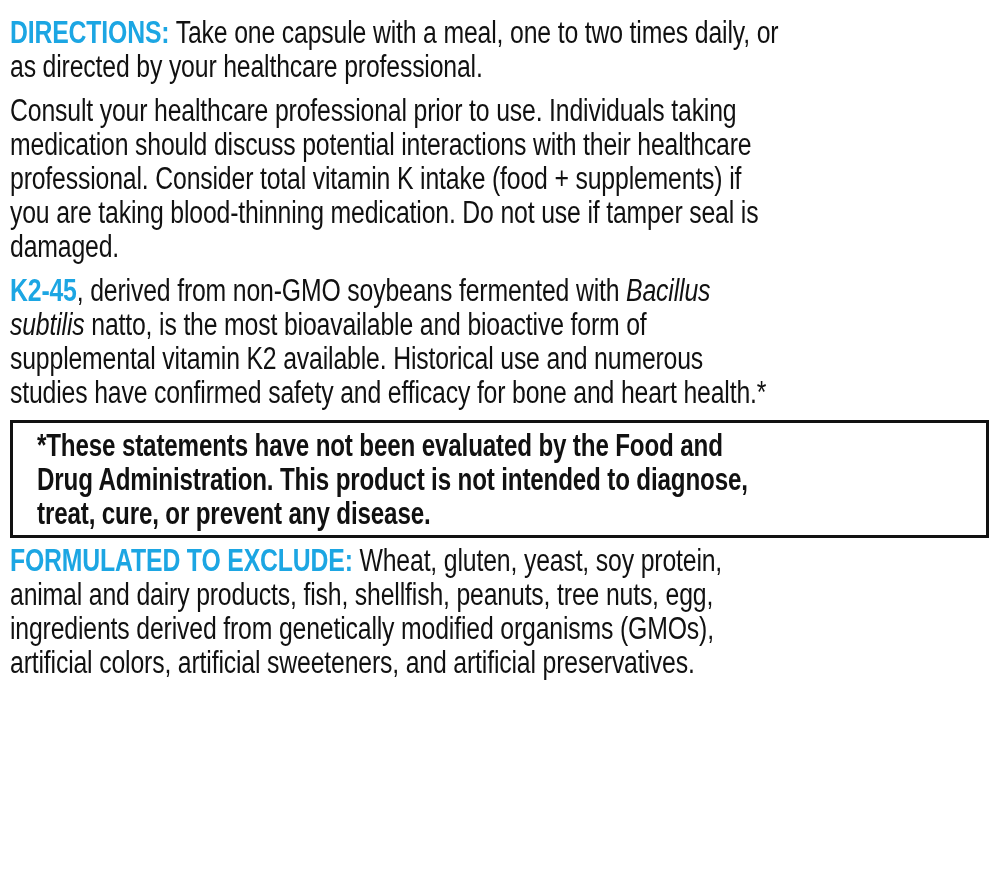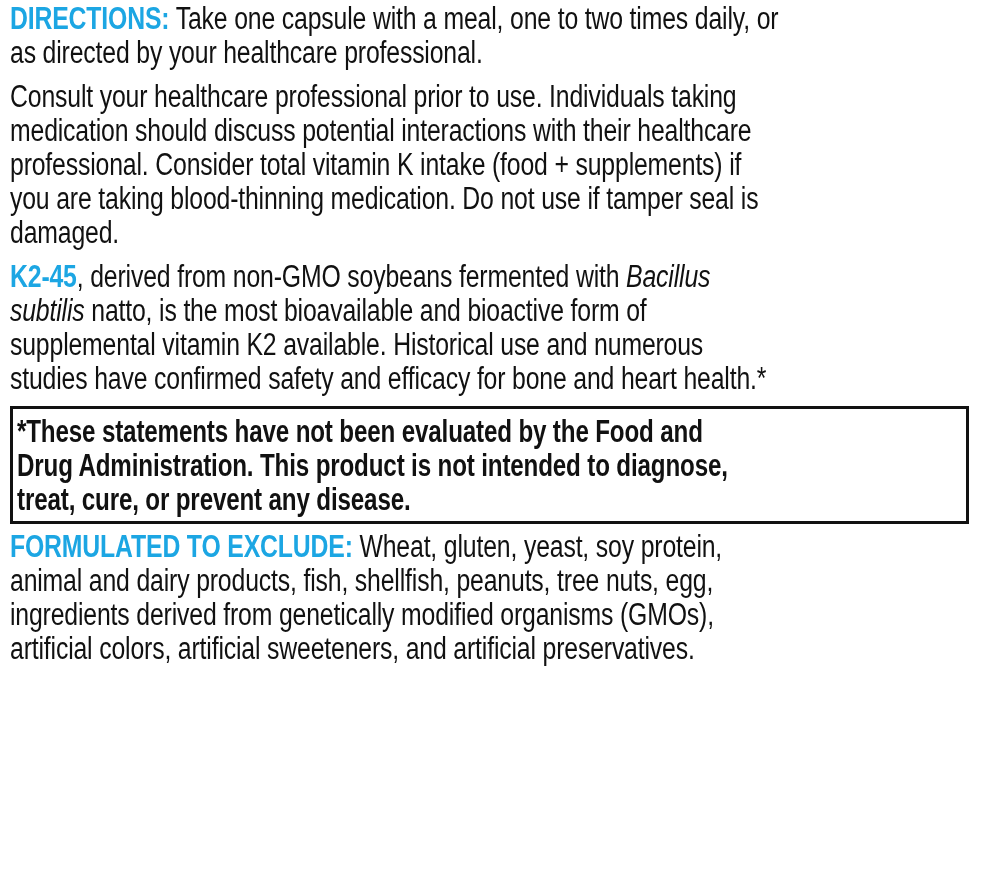--- a/index.html
+++ b/index.html
@@ -1,29 +1,29 @@
 <!DOCTYPE html>
 <html><head>
 <meta charset="utf-8">
 <style>
   html, body { margin: 0; padding: 0; background: #ffffff; }
   body {
     width: 1000px; height: 875px; overflow: hidden; position: relative;
     font-family: "Liberation Sans", sans-serif; color: #111;
   }
-  .wrap { position: absolute; left: 10px; top: 2px; width: 975px; }
+  .wrap { position: absolute; left: 10px; top: 16px; width: 975px; }
   .line {
     font-size: 31px; line-height: 34px; white-space: nowrap;
     transform-origin: left top; transform: scaleX(0.80); width: 1220px;
     letter-spacing: -0.2px;
   }
   .blue { color: #1ca6e3; font-weight: bold; }
   .para { margin-bottom: 10px; }
   .warnbox {
-    border: 3px solid #111; margin: 8px 0 6px 0; padding: 6px 12px 4px 4px;
+    border: 3px solid #111; margin: 8px 0 6px 0; padding: 6px 12px 4px 24px;
     width: 937px;
   }
   .warnbox .line { font-weight: bold; transform: scaleX(0.78); width: 1190px; }
 </style>
 </head>
 <body>
 
 <div class="wrap">
 
   <div class="para">

